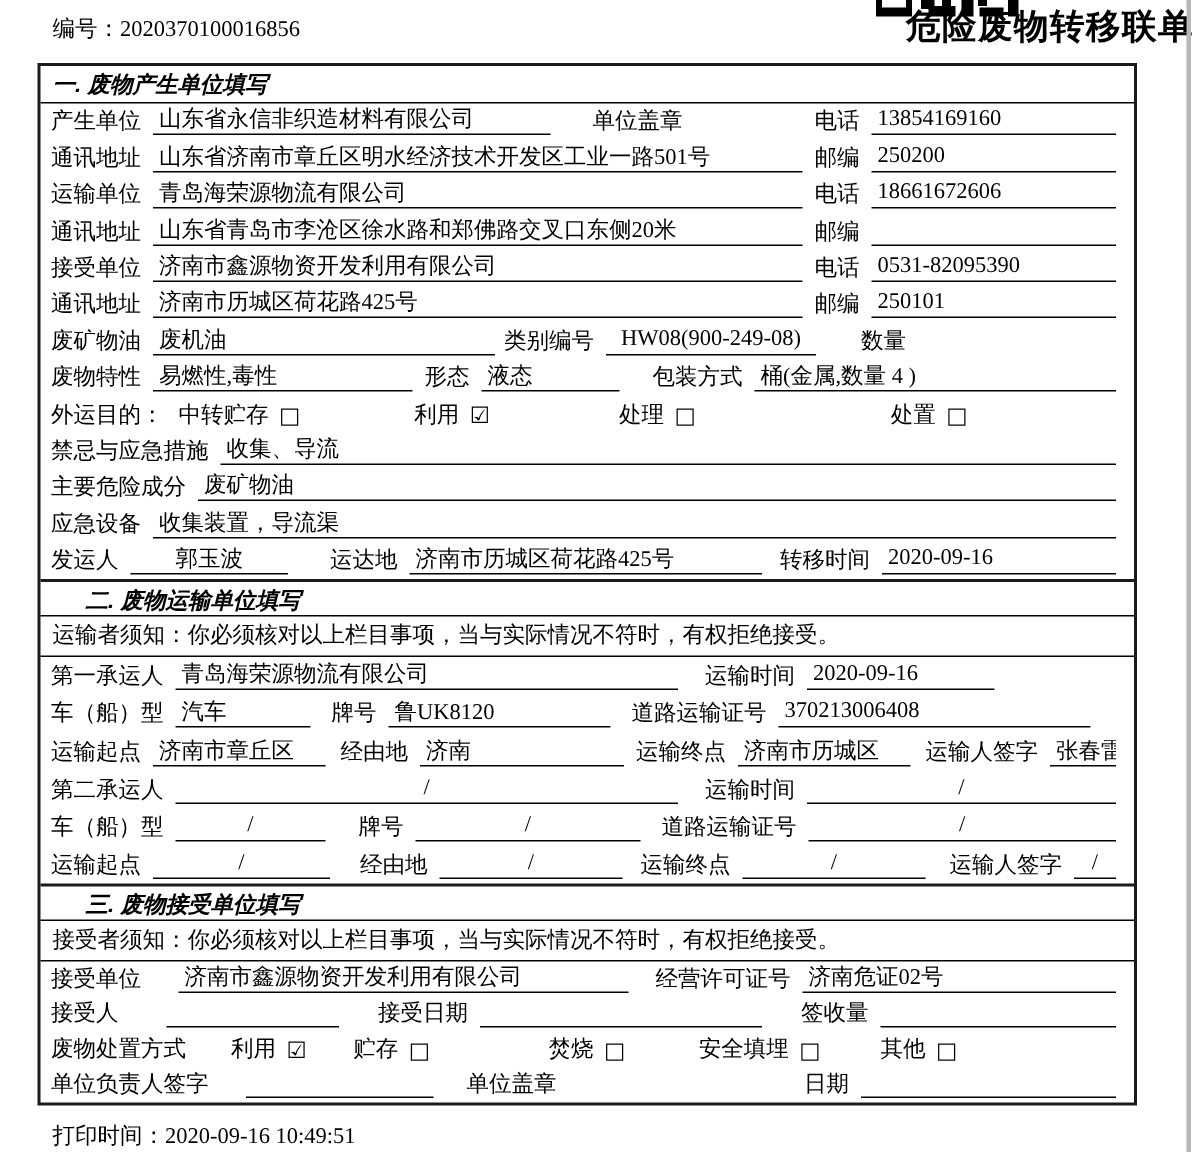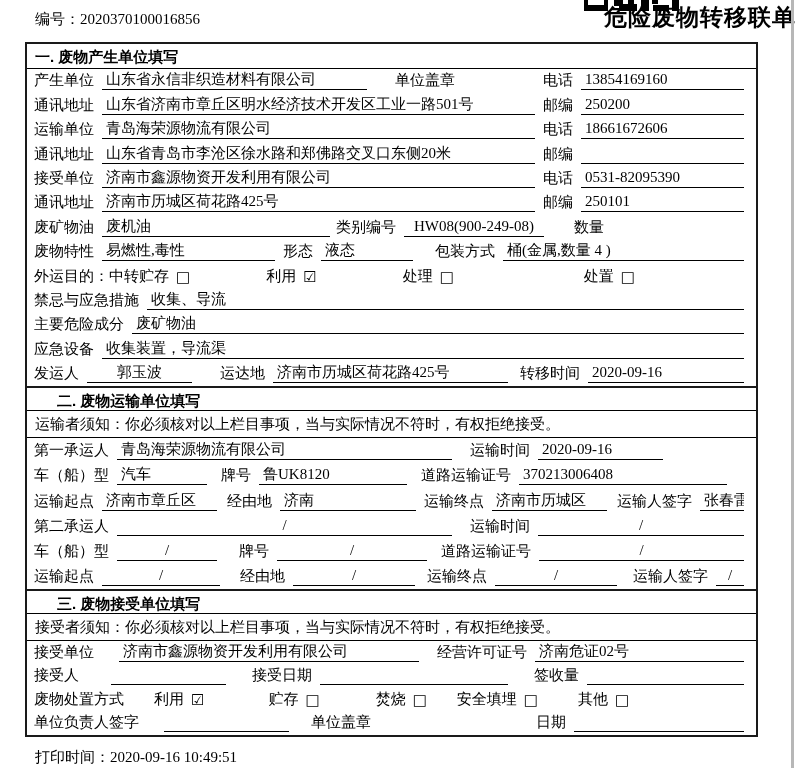--- a/index.html
+++ b/index.html
@@ -12,21 +12,21 @@
   .serial { position:absolute; left:35px; top:10px; font-size:15px; white-space:nowrap; }
   .doc-title {
     position:absolute; left:0; top:2px; width:100%; text-align:right;
     font-family:"Liberation Sans","DejaVu Sans",sans-serif; font-weight:bold; font-size:23px;
     letter-spacing:1px;
   }
   .qr { position:absolute; left:584px; top:0; }
   .box { position:absolute; left:25px; top:42px; width:733px; border:2px solid #1a1a1a; background:#fff; }
   .sec-title {
     height:25px; line-height:25px; padding-left:8px; border-bottom:1px solid #000;
-    font-family:"Liberation Sans","DejaVu Sans",sans-serif; font-weight:bold; font-size:15px;
+    font-family:"Liberation Sans","DejaVu Sans",sans-serif; font-weight:bold; font-size:15px;font-style:italic;
   }
   .sec-title.bt { border-top:2px solid #1a1a1a;padding-left:30px; }
   .notice { height:27px; line-height:27px; padding-left:8px; border-bottom:1px solid #000; white-space:nowrap; }
   .row {
     position:relative; display:flex; align-items:flex-end;
     padding:0 12px 3px 7px; white-space:nowrap;
   }
   .s1 .row { height:24.4px; }
   .s2 .row { height:25.2px; }
   .s3 .row { height:23.5px; }
@@ -136,21 +136,21 @@
         <span class="lbl">废物特性</span>
         <span class="val" style="width:173px">易燃性,毒性</span>
         <span class="lbl" style="margin-left:8px">形态</span>
         <span class="val" style="width:92px">液态</span>
         <span class="lbl" style="margin-left:22px">包装方式</span>
         <span class="val grow">桶(金属,数量 4 )</span>
       </div>
 
       <div class="row">
         <span class="lbl">外运目的：</span>
-        <span class="opt" style="">
+        <span class="opt" style="margin-left:10px">
           <span>中转贮存</span>
           <span class="cb">□</span>
         </span>
         <span class="opt" style="margin-left:76px">
           <span>利用</span>
           <span class="cb">☑</span>
         </span>
         <span class="opt" style="margin-left:86px">
           <span>处理</span>
           <span class="cb">□</span>
@@ -264,29 +264,29 @@
         <span class="lbl" style="margin-left:26px">签收量</span>
         <span class="val grow"></span>
       </div>
 
       <div class="row">
         <span class="lbl">废物处置方式</span>
         <span class="opt" style="margin-left:30px">
           <span>利用</span>
           <span class="cb">☑</span>
         </span>
-        <span class="opt" style="margin-left:64px">
+        <span class="opt" style="margin-left:31px">
           <span>贮存</span>
           <span class="cb">□</span>
         </span>
-        <span class="opt" style="margin-left:56px">
+        <span class="opt" style="margin-left:79px">
           <span>焚烧</span>
           <span class="cb">□</span>
         </span>
-        <span class="opt" style="margin-left:30px">
+        <span class="opt" style="margin-left:49px">
           <span>安全填埋</span>
           <span class="cb">□</span>
         </span>
         <span class="opt" style="margin-left:40px">
           <span>其他</span>
           <span class="cb">□</span>
         </span>
       </div>
 
       <div class="row">

